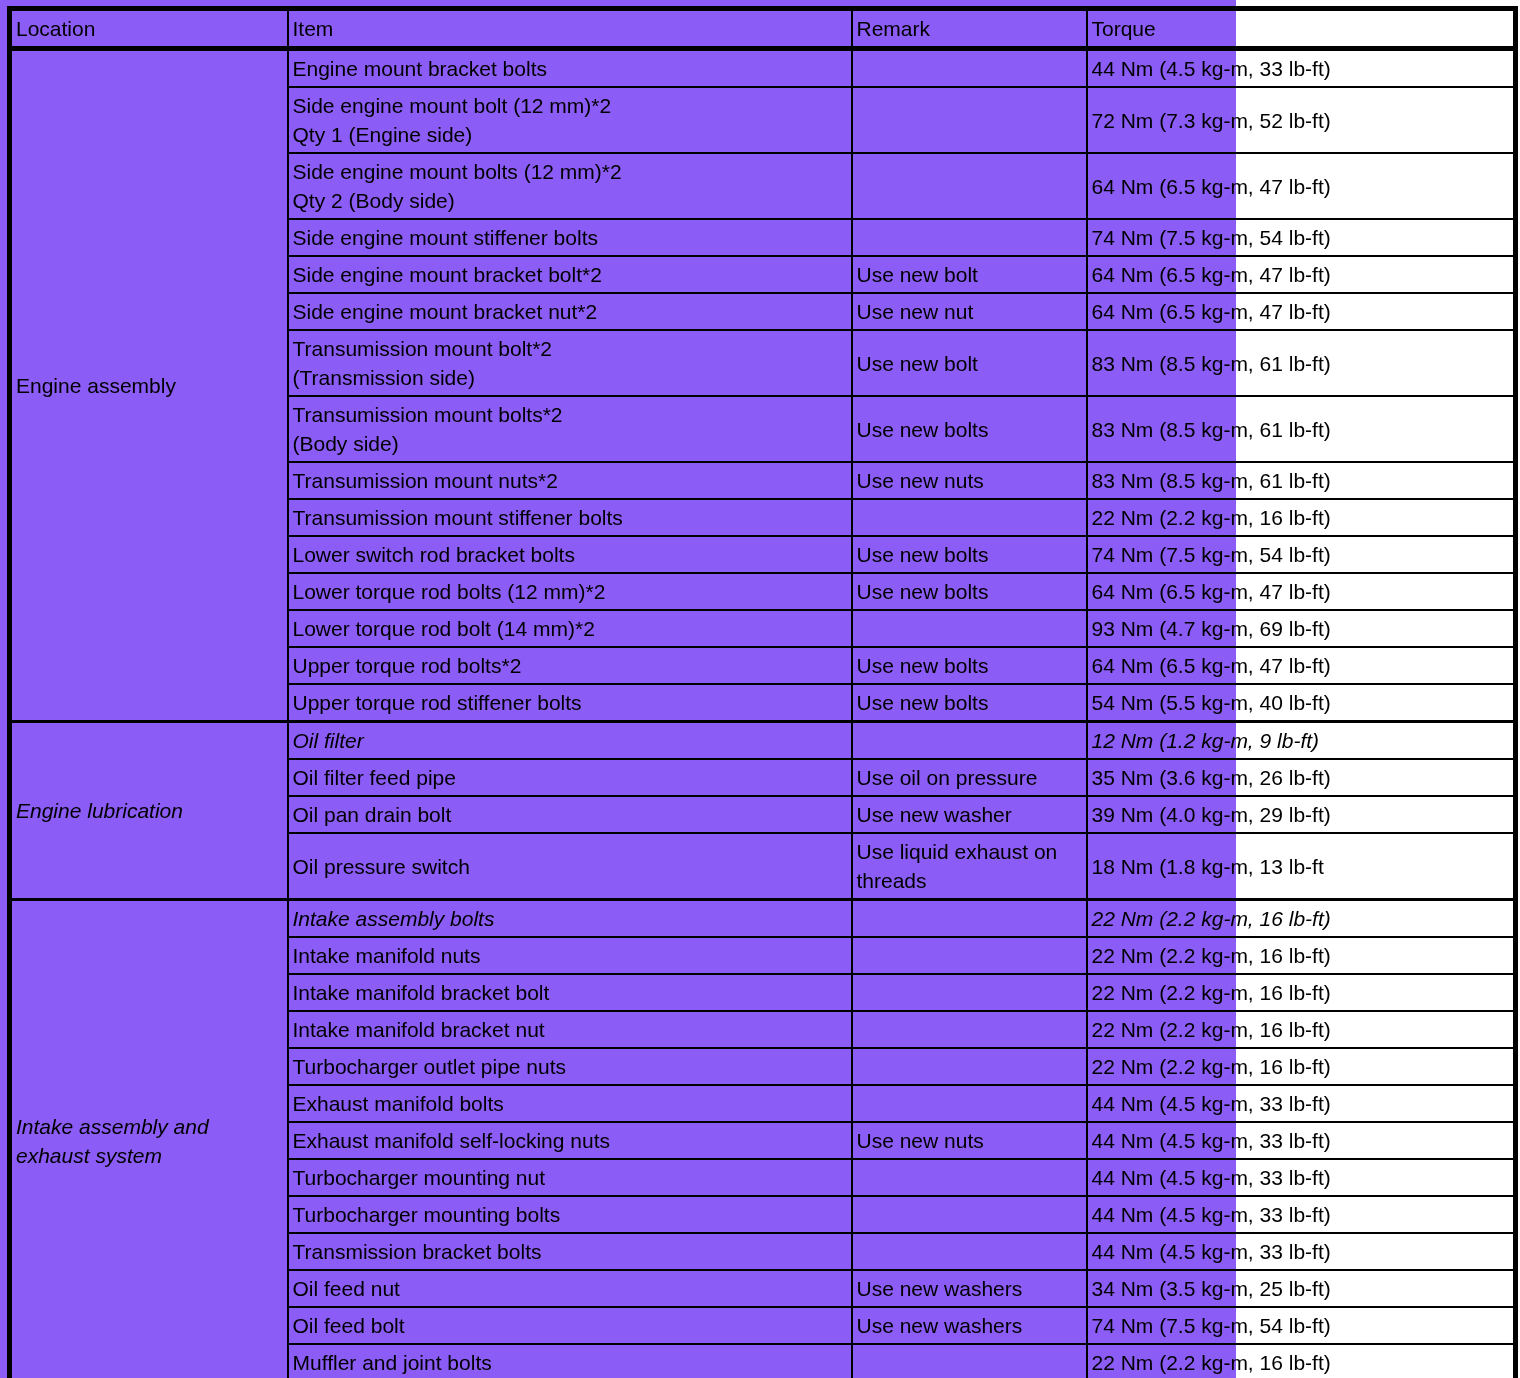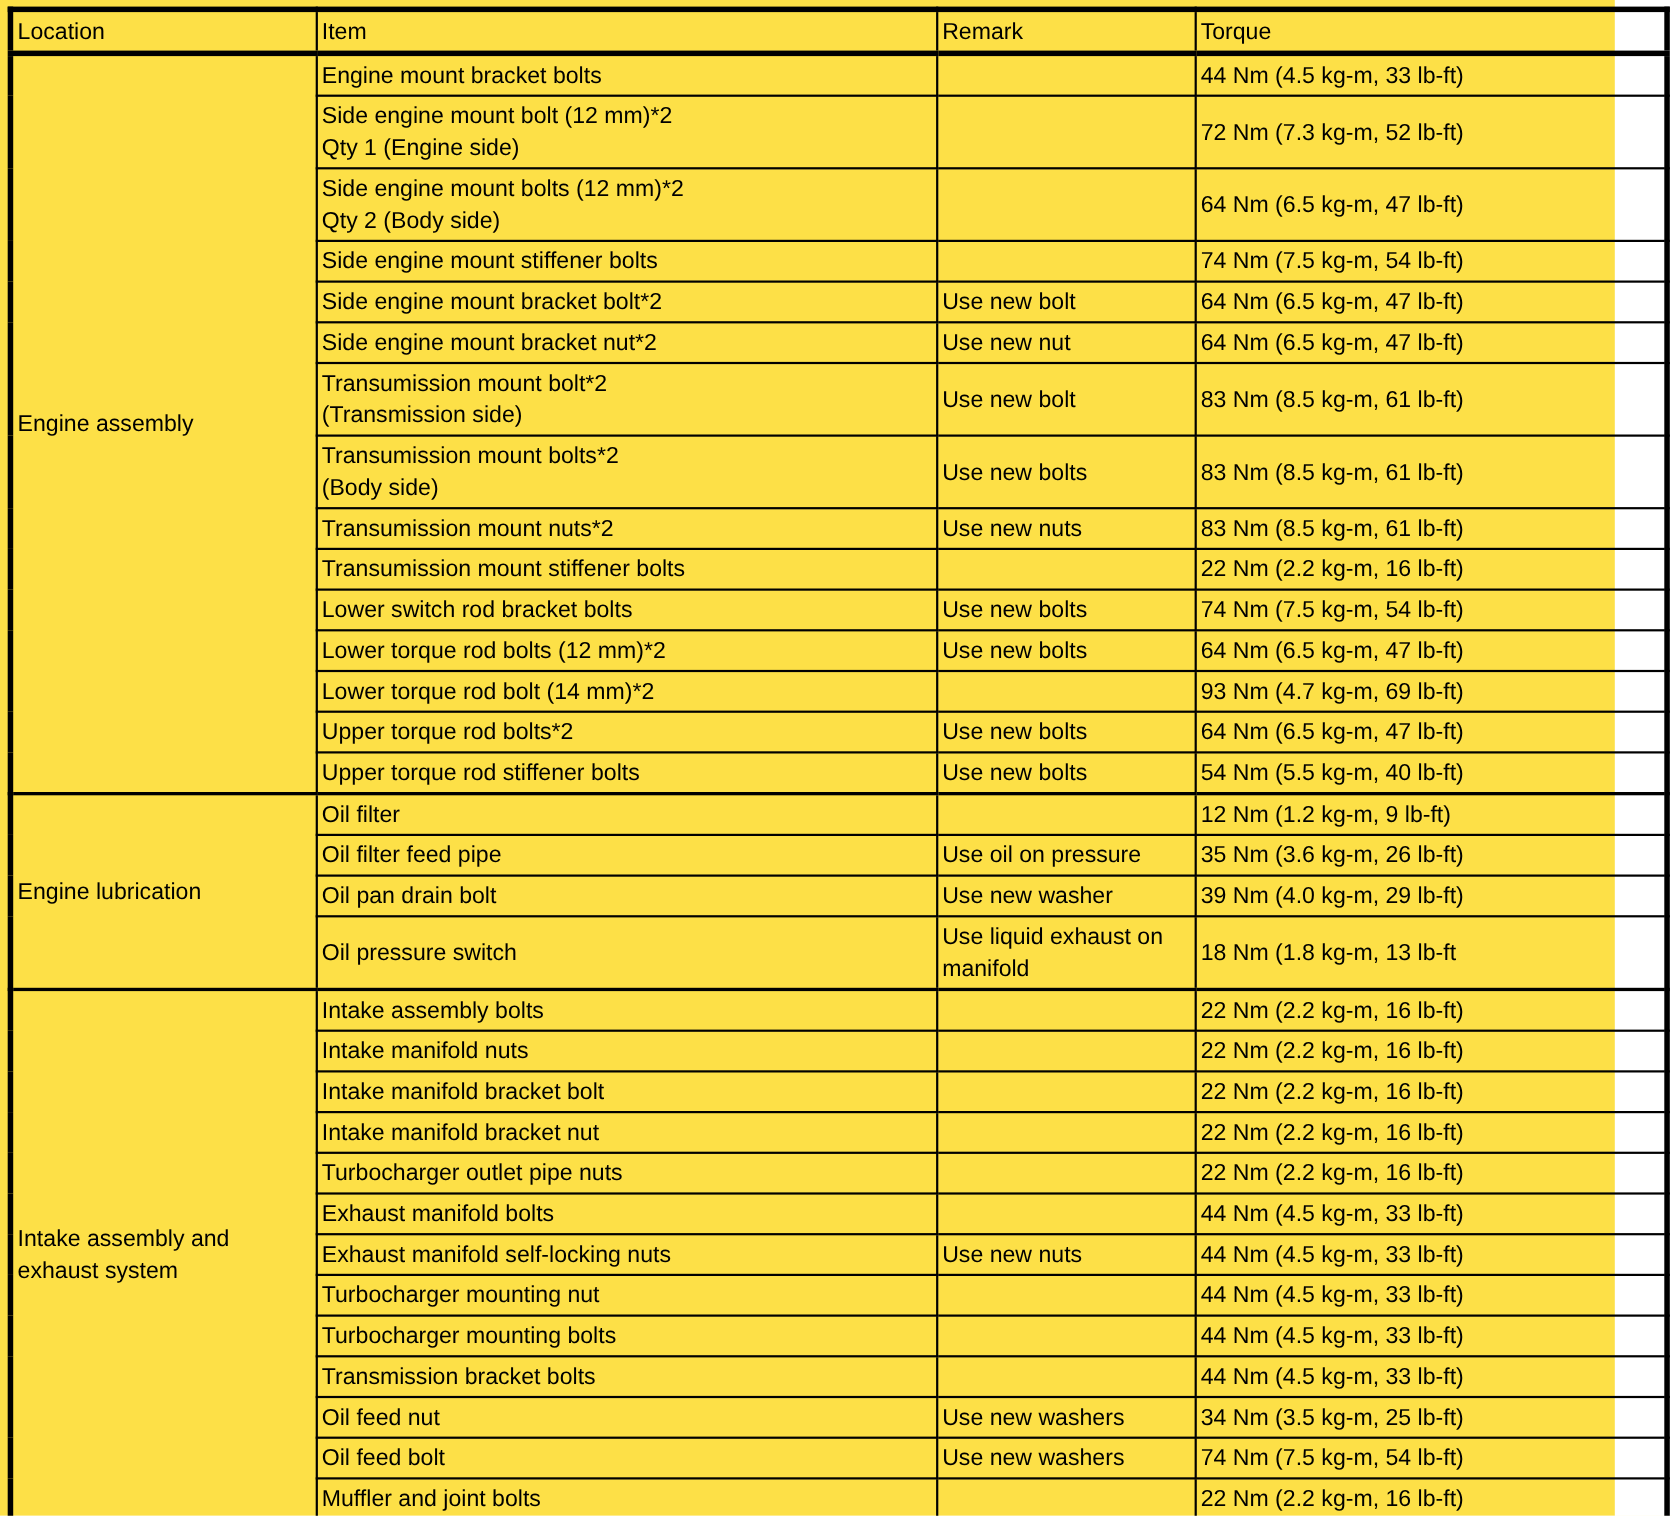--- a/index.html
+++ b/index.html
@@ -3,25 +3,25 @@
 <meta charset="utf-8">
 <style>
   html, body {
     margin: 0;
     padding: 0;
     background: #ffffff;
     color: #000000;
     font-family: "Liberation Sans", sans-serif;
   }
   .page {
-    width: 1468px;
+    width: 1236px;
     height: 1378px;
     box-sizing: border-box;
     padding: 6px 7px;
-    background: #fde047;
+    background: #8b5cf6;
   }
   table.spec {
     border-collapse: collapse;
     table-layout: fixed;
     width: 1506px;
     border: 5px solid #000000;
   }
   col.c-location { width: 278px; }
   col.c-item     { width: 564px; }
   col.c-remark   { width: 235px; }
@@ -37,20 +37,21 @@
     vertical-align: middle;
     overflow: hidden;
     word-wrap: break-word;
   }
   thead th {
     border-bottom: 5px solid #000000;
     height: 29px;
   }
   tr.section-start td {
     border-top: 3px solid #000000;
+    font-style: italic;
   }
   td.loc-cell { vertical-align: middle; }
   td.item-cell div, td.remark-cell div, td.loc-cell div { white-space: nowrap; }
 </style>
 </head>
 <body>
 
 <div class="page">
   <table class="spec">
     <colgroup>
@@ -225,21 +226,21 @@
             <div>Use new washer</div>
           </td>
           <td class="torque-cell">39 Nm (4.0 kg-m, 29 lb-ft)</td>
         </tr>
         <tr>
           <td class="item-cell">
             <div>Oil pressure switch</div>
           </td>
           <td class="remark-cell">
             <div>Use liquid exhaust on</div>
-            <div>manifold</div>
+            <div>threads</div>
           </td>
           <td class="torque-cell">18 Nm (1.8 kg-m, 13 lb-ft</td>
         </tr>
         <tr class="section-start">
           <td rowspan="13" class="loc-cell">
             <div>Intake assembly and</div>
             <div>exhaust system</div>
           </td>
           <td class="item-cell">
             <div>Intake assembly bolts</div>

